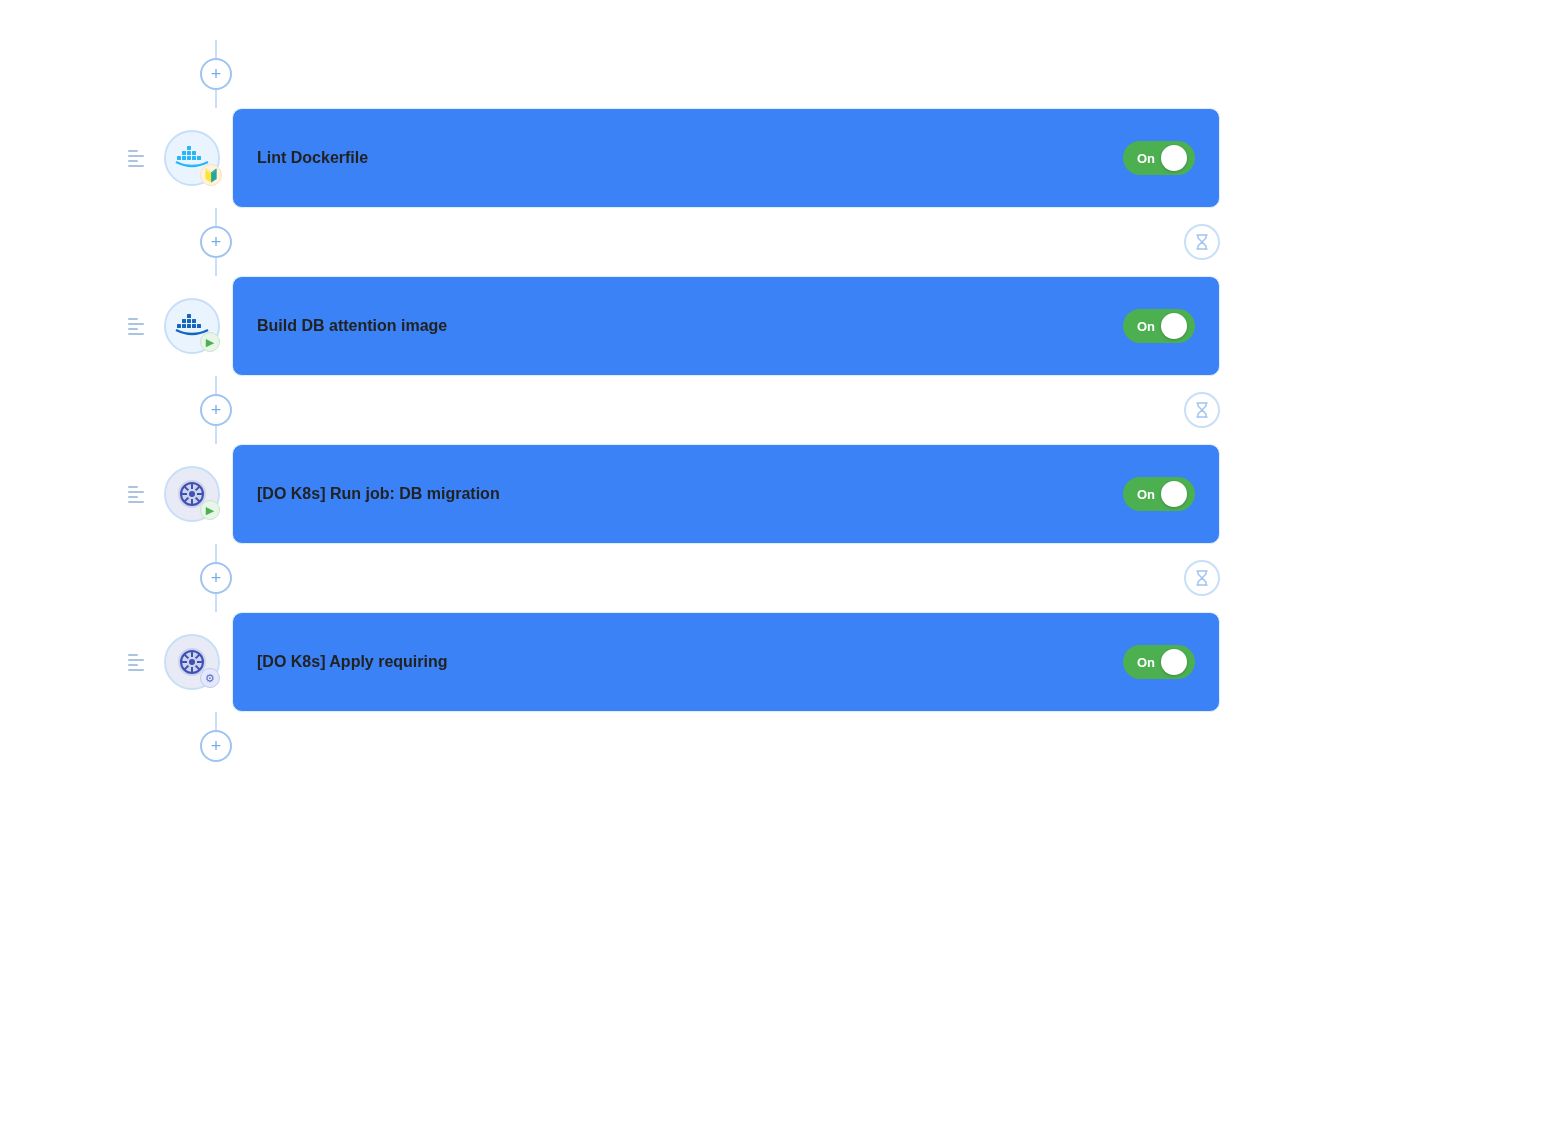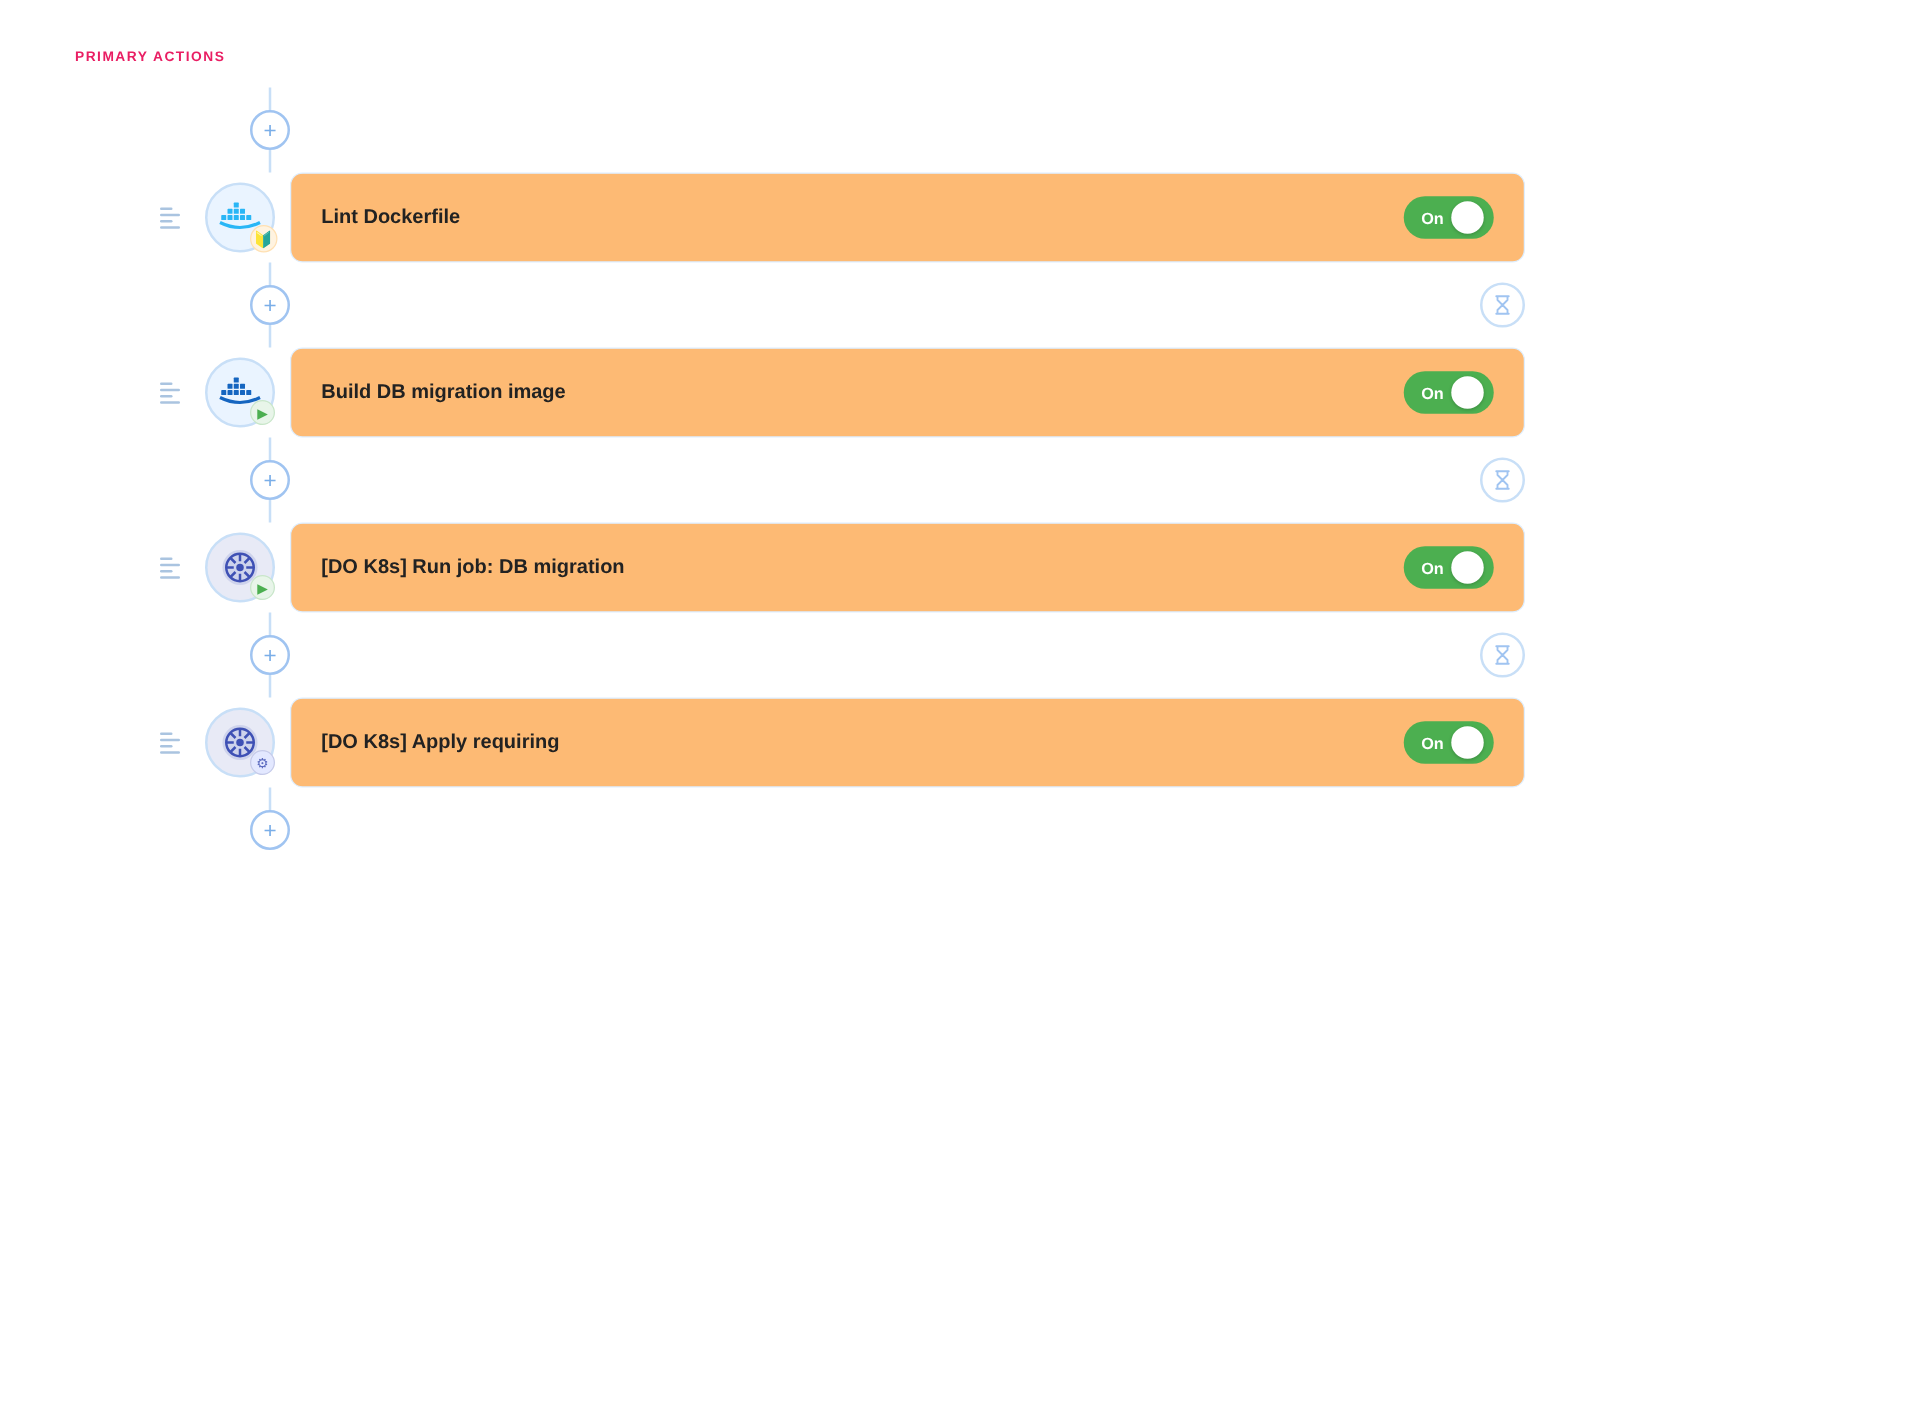--- a/index.html
+++ b/index.html
@@ -90,24 +90,24 @@
       display: flex;
       align-items: center;
       justify-content: center;
       flex-shrink: 0;
       font-size: 28px;
       position: relative;
     }
 
     .action-card {
       flex: 1;
-      background: #fdba74;
+      background: #3b82f6;
       border: 1px solid #ddeeff;
       border-radius: 10px;
-      padding: 18px 24px;
+      padding: 32px 24px;
       display: flex;
       align-items: center;
       justify-content: space-between;
     }
 
     .action-name {
       font-size: 16px;
       font-weight: 700;
       color: #222;
     }
@@ -201,21 +201,20 @@
     .sub-icon-gear {
       background: #e3e8ff;
       color: #5c6bc0;
       border: 1.5px solid #c5cae9;
     }
   </style>
 </head>
 <body>
 
 <div>
-  <div class="section-label">PRIMARY ACTIONS</div>
 
   <div class="pipeline">
 
     <div class="connector-row">
       <div class="connector-center">
         <div class="connector-line"></div>
         <button class="add-btn">+</button>
         <div class="connector-line"></div>
       </div>
     </div>
@@ -286,21 +285,21 @@
           <rect x="12" y="7" width="4" height="4" rx="0.5" fill="#1565C0"></rect>
           <rect x="17" y="7" width="4" height="4" rx="0.5" fill="#1565C0"></rect>
           <rect x="12" y="2" width="4" height="4" rx="0.5" fill="#1565C0"></rect>
           <rect x="17" y="12" width="4" height="4" rx="0.5" fill="#1565C0"></rect>
           <rect x="22" y="12" width="4" height="4" rx="0.5" fill="#1565C0"></rect>
           <path d="M1 18 Q17 26 33 18" stroke="#1565C0" stroke-width="2.5" fill="none"></path>
         </svg>
         <div class="sub-icon sub-icon-play">▶</div>
       </div>
       <div class="action-card">
-        <span class="action-name">Build DB migration image</span>
+        <span class="action-name">Build DB attention image</span>
         <div class="toggle">
           <span class="toggle-label">On</span>
           <div class="toggle-knob"></div>
         </div>
       </div>
     </div>
 
     <div class="connector-row" style="position:relative;">
       <div class="connector-center">
         <div class="connector-line"></div>

